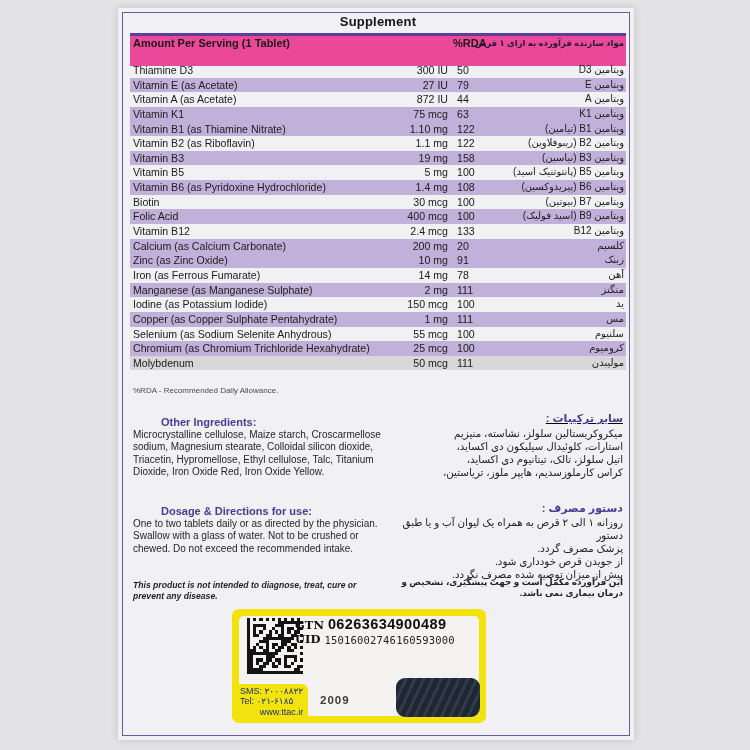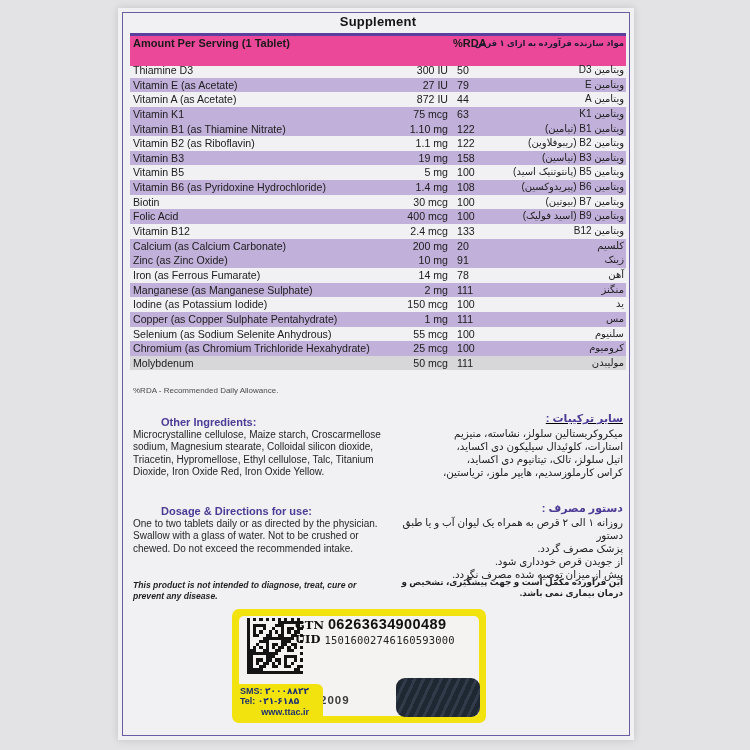--- a/index.html
+++ b/index.html
@@ -44,21 +44,21 @@
   .ttac { position:absolute; left:114px; top:601px; width:254px; height:114px; background:#f2e20e; border-radius:7px; }
   .ttac-inner { position:absolute; inset:7px; background:#f4f3f1; border-radius:5px; }
   .bc { position:absolute; left:15px; top:9px; width:56px; height:56px; }
   .bc svg { width:100%; height:100%; }
   .gtn-row, .uid-row { position:absolute; left:63px; white-space:nowrap; display:flex; align-items:flex-end; }
   .gtn-row { top:7px; } .uid-row { top:23px; }
   .code-label { font-family:"DejaVu Serif","Liberation Serif",serif; font-weight:bold; font-size:11.5px; color:#111; margin-right:4px; }
   .gtn-val { font-size:14.5px; font-weight:bold; color:#101010; letter-spacing:.4px; }
   .uid-val { font-family:"DejaVu Sans Mono","Liberation Mono",monospace; font-size:10.5px; color:#232323; letter-spacing:.2px; }
   .year { position:absolute; left:88px; top:85px; font-size:11.5px; font-weight:bold; color:#3c3c3c; letter-spacing:1px; }
-  .sms { position:absolute; left:6px; bottom:4px; background:#f2e20e; padding:2px 14px 2px 2px; border-top-right-radius:6px; color:#1d3070; font-weight:bold; font-size:9px; line-height:10.5px; text-align:left; white-space:nowrap; }
+  .sms { position:absolute; left:6px; bottom:4px; background:#f2e20e; padding:2px 5px 2px 2px; border-top-right-radius:6px; color:#1d3070; font-weight:normal; font-size:9px; line-height:10.5px; text-align:left; white-space:nowrap; }
   .sms .www { text-align:right; }
   .scratch { position:absolute; right:6px; bottom:6px; width:84px; height:39px; border-radius:9px; background:#1f2733 repeating-linear-gradient(115deg, rgba(95,108,130,.28) 0 3px, transparent 3px 8px); }
 </style>
 </head>
 <body>
 
 <div class="page">
   <div class="card">
     <div class="card-border"></div>
     <div class="content">

